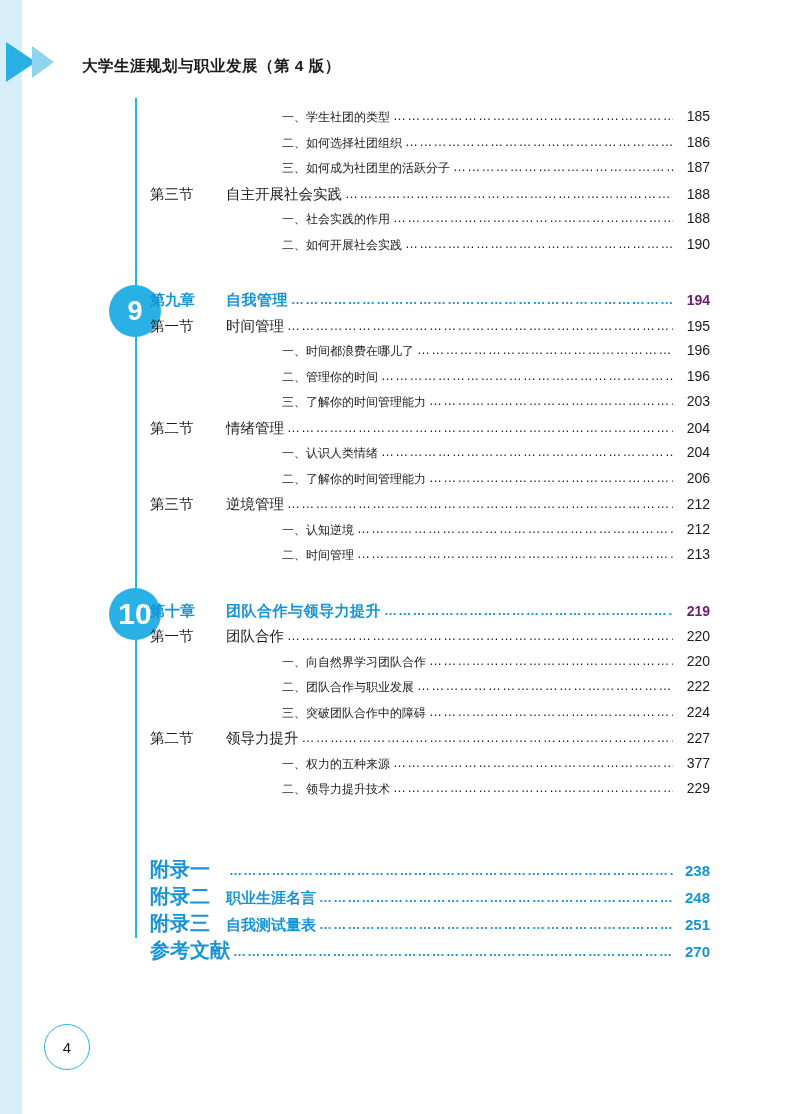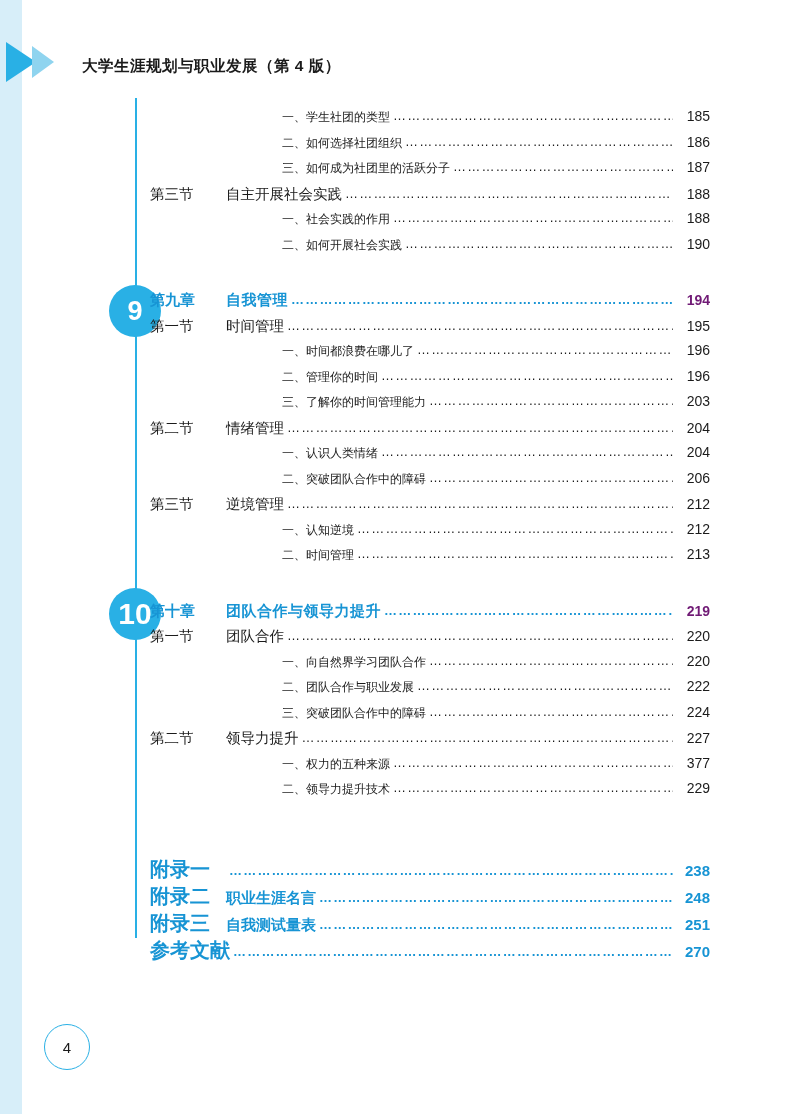--- a/index.html
+++ b/index.html
@@ -268,21 +268,21 @@
       <span class="pg">204</span>
     </div>
     <div class="row sub">
       <span class="label"></span>
       <span class="title">一、认识人类情绪</span>
       <span class="dots">……………………………………………………………………………………………………</span>
       <span class="pg">204</span>
     </div>
     <div class="row sub">
       <span class="label"></span>
-      <span class="title">二、突破团队合作中的障碍</span>
+      <span class="title">二、了解你的时间管理能力</span>
       <span class="dots">……………………………………………………………………………………………………</span>
       <span class="pg">206</span>
     </div>
     <div class="row sec">
       <span class="label">第三节</span>
       <span class="title">逆境管理</span>
       <span class="dots">……………………………………………………………………………………………………</span>
       <span class="pg">212</span>
     </div>
     <div class="row sub">

